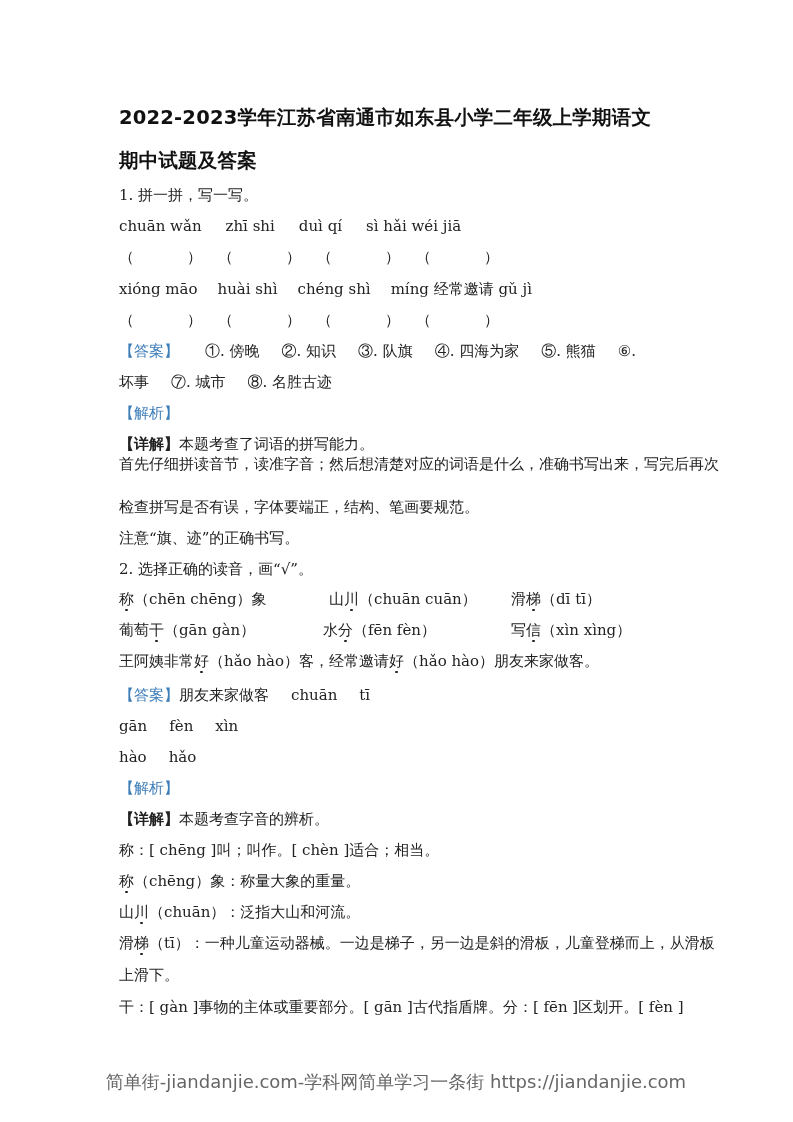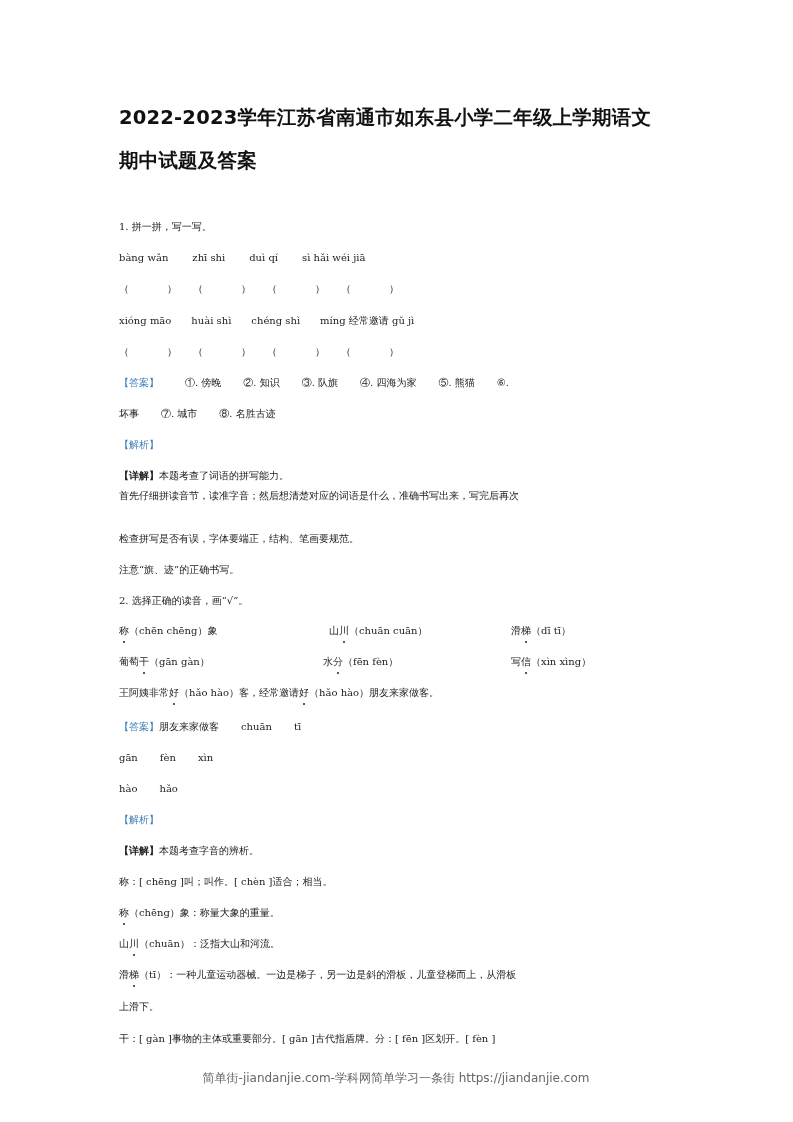--- a/index.html
+++ b/index.html
@@ -7,45 +7,45 @@
       width: 793px; height: 1122px; background: #ffffff; position: relative; overflow: hidden;
       font-family: "DejaVu Serif", "Liberation Serif", serif; color: #222;
     }
     .page { position: absolute; left: 119px; top: 0; width: 560px; }
     .title {
       position: absolute; left: 0; width: 580px;
       font-family: "DejaVu Sans", "Liberation Sans", sans-serif;
       font-weight: bold; font-size: 19.5px; color: #111; letter-spacing: 0.2px; white-space: nowrap;
     }
     .line {
-      position: absolute; left: 0; font-size: 10px; white-space: nowrap; line-height: 16px; color: #222; margin-top: 32px;
+      position: absolute; left: 0; font-size: 15px; white-space: nowrap; line-height: 16px; color: #222;
     }
     .tag { color: #3d7db8; }
     .dot { position: relative; display: inline-block; }
     .dot::after {
       content: ""; position: absolute; left: 50%; bottom: -4px; width: 2.5px; height: 2.5px;
       margin-left: -1.25px; background: #222; border-radius: 50%;
     }
     .gap { display: inline-block; }
     .footer {
       position: absolute; left: 0; width: 792px; top: 1070px; text-align: center;
-      font-family: "DejaVu Sans", "Liberation Sans", sans-serif; font-size: 12px; color: #666;
+      font-family: "DejaVu Sans", "Liberation Sans", sans-serif; font-size: 18px; color: #666;
     }
   </style>
 </head>
 <body>
 
 <div class="page">
   <div class="title" style="top:104px">2022-2023学年江苏省南通市如东县小学二年级上学期语文</div>
   <div class="title" style="top:147px">期中试题及答案</div>
 
   <div class="line" style="top:187px">1. 拼一拼，写一写。</div>
 
   <div class="line" style="top:218px">
-    <span>bàng wǎn</span><span class="gap" style="width:24px"></span><span>zhī shi</span><span class="gap" style="width:24px"></span><span>duì qí</span><span class="gap" style="width:24px"></span><span>sì hǎi wéi jiā</span>
+    <span>chuān wǎn</span><span class="gap" style="width:24px"></span><span>zhī shi</span><span class="gap" style="width:24px"></span><span>duì qí</span><span class="gap" style="width:24px"></span><span>sì hǎi wéi jiā</span>
   </div>
   <div class="line" style="top:249px; letter-spacing:2px">
     <span>（　　　）</span><span class="gap" style="width:14px"></span><span>（　　　）</span><span class="gap" style="width:14px"></span><span>（　　　）</span><span class="gap" style="width:14px"></span><span>（　　　）</span>
   </div>
   <div class="line" style="top:281px">
     <span>xióng māo</span><span class="gap" style="width:20px"></span><span>huài shì</span><span class="gap" style="width:20px"></span><span>chéng shì</span><span class="gap" style="width:20px"></span><span>míng 经常邀请 gǔ jì</span>
   </div>
   <div class="line" style="top:312px; letter-spacing:2px">
     <span>（　　　）</span><span class="gap" style="width:14px"></span><span>（　　　）</span><span class="gap" style="width:14px"></span><span>（　　　）</span><span class="gap" style="width:14px"></span><span>（　　　）</span>
   </div>

